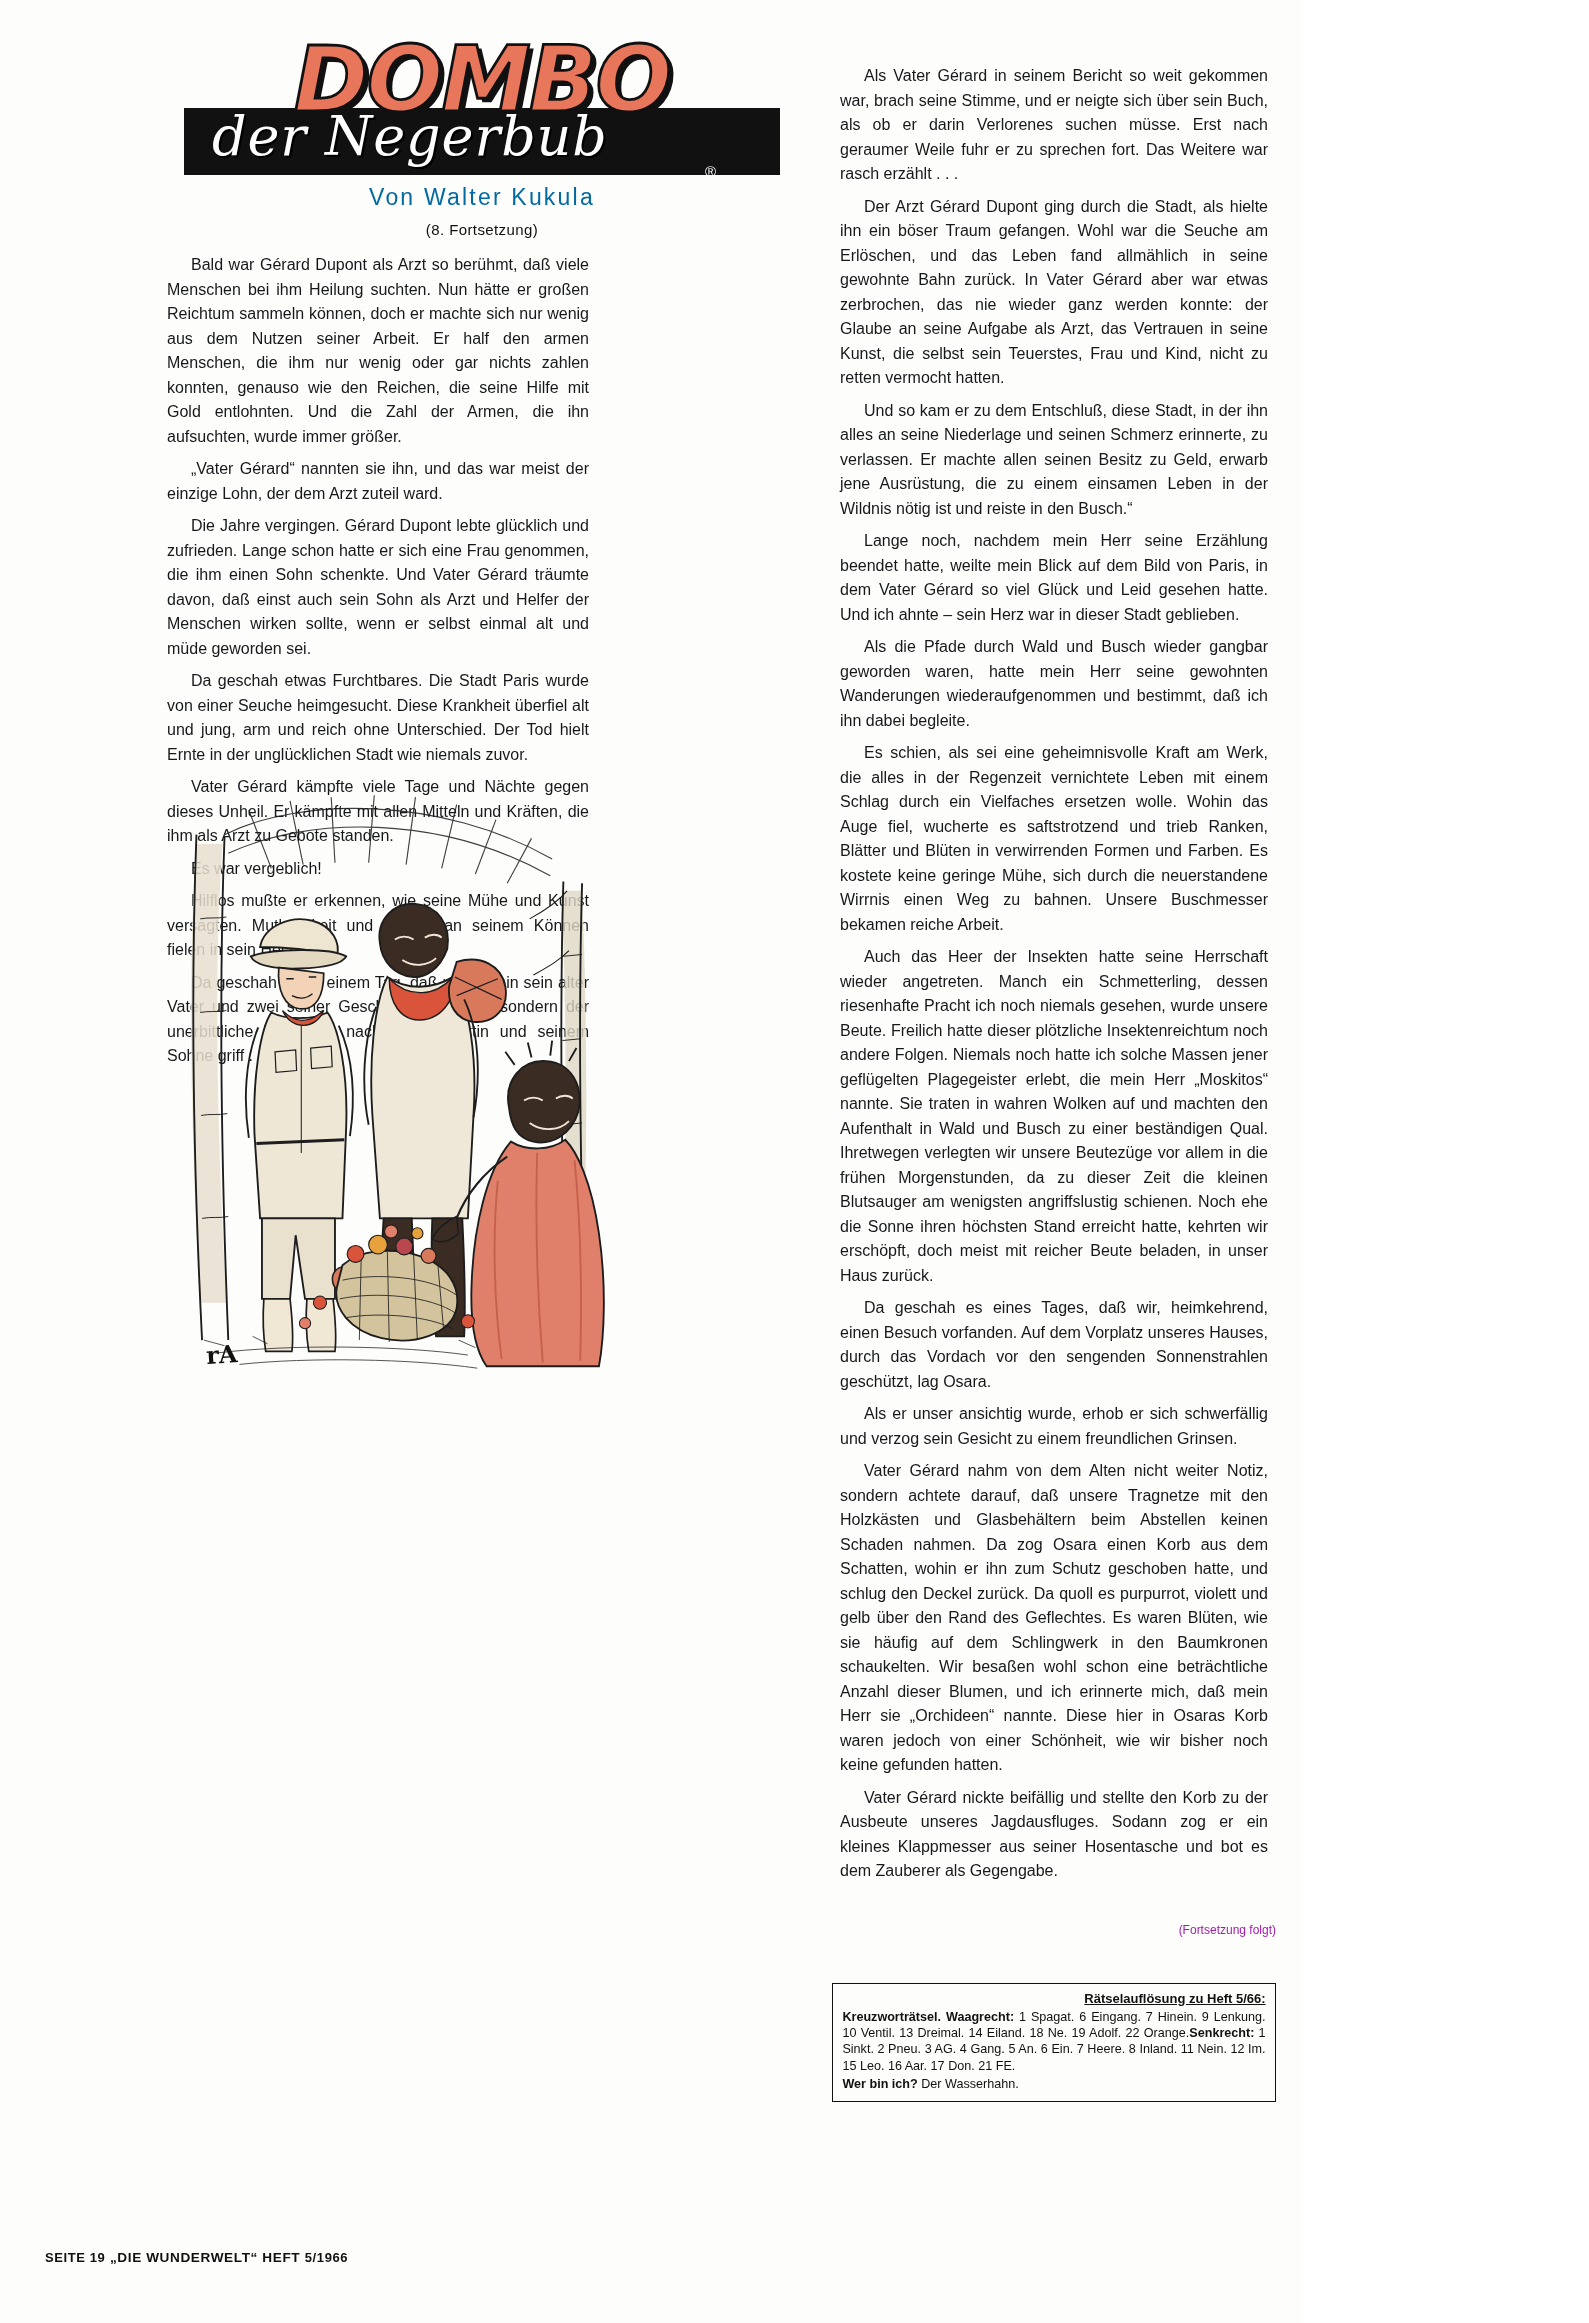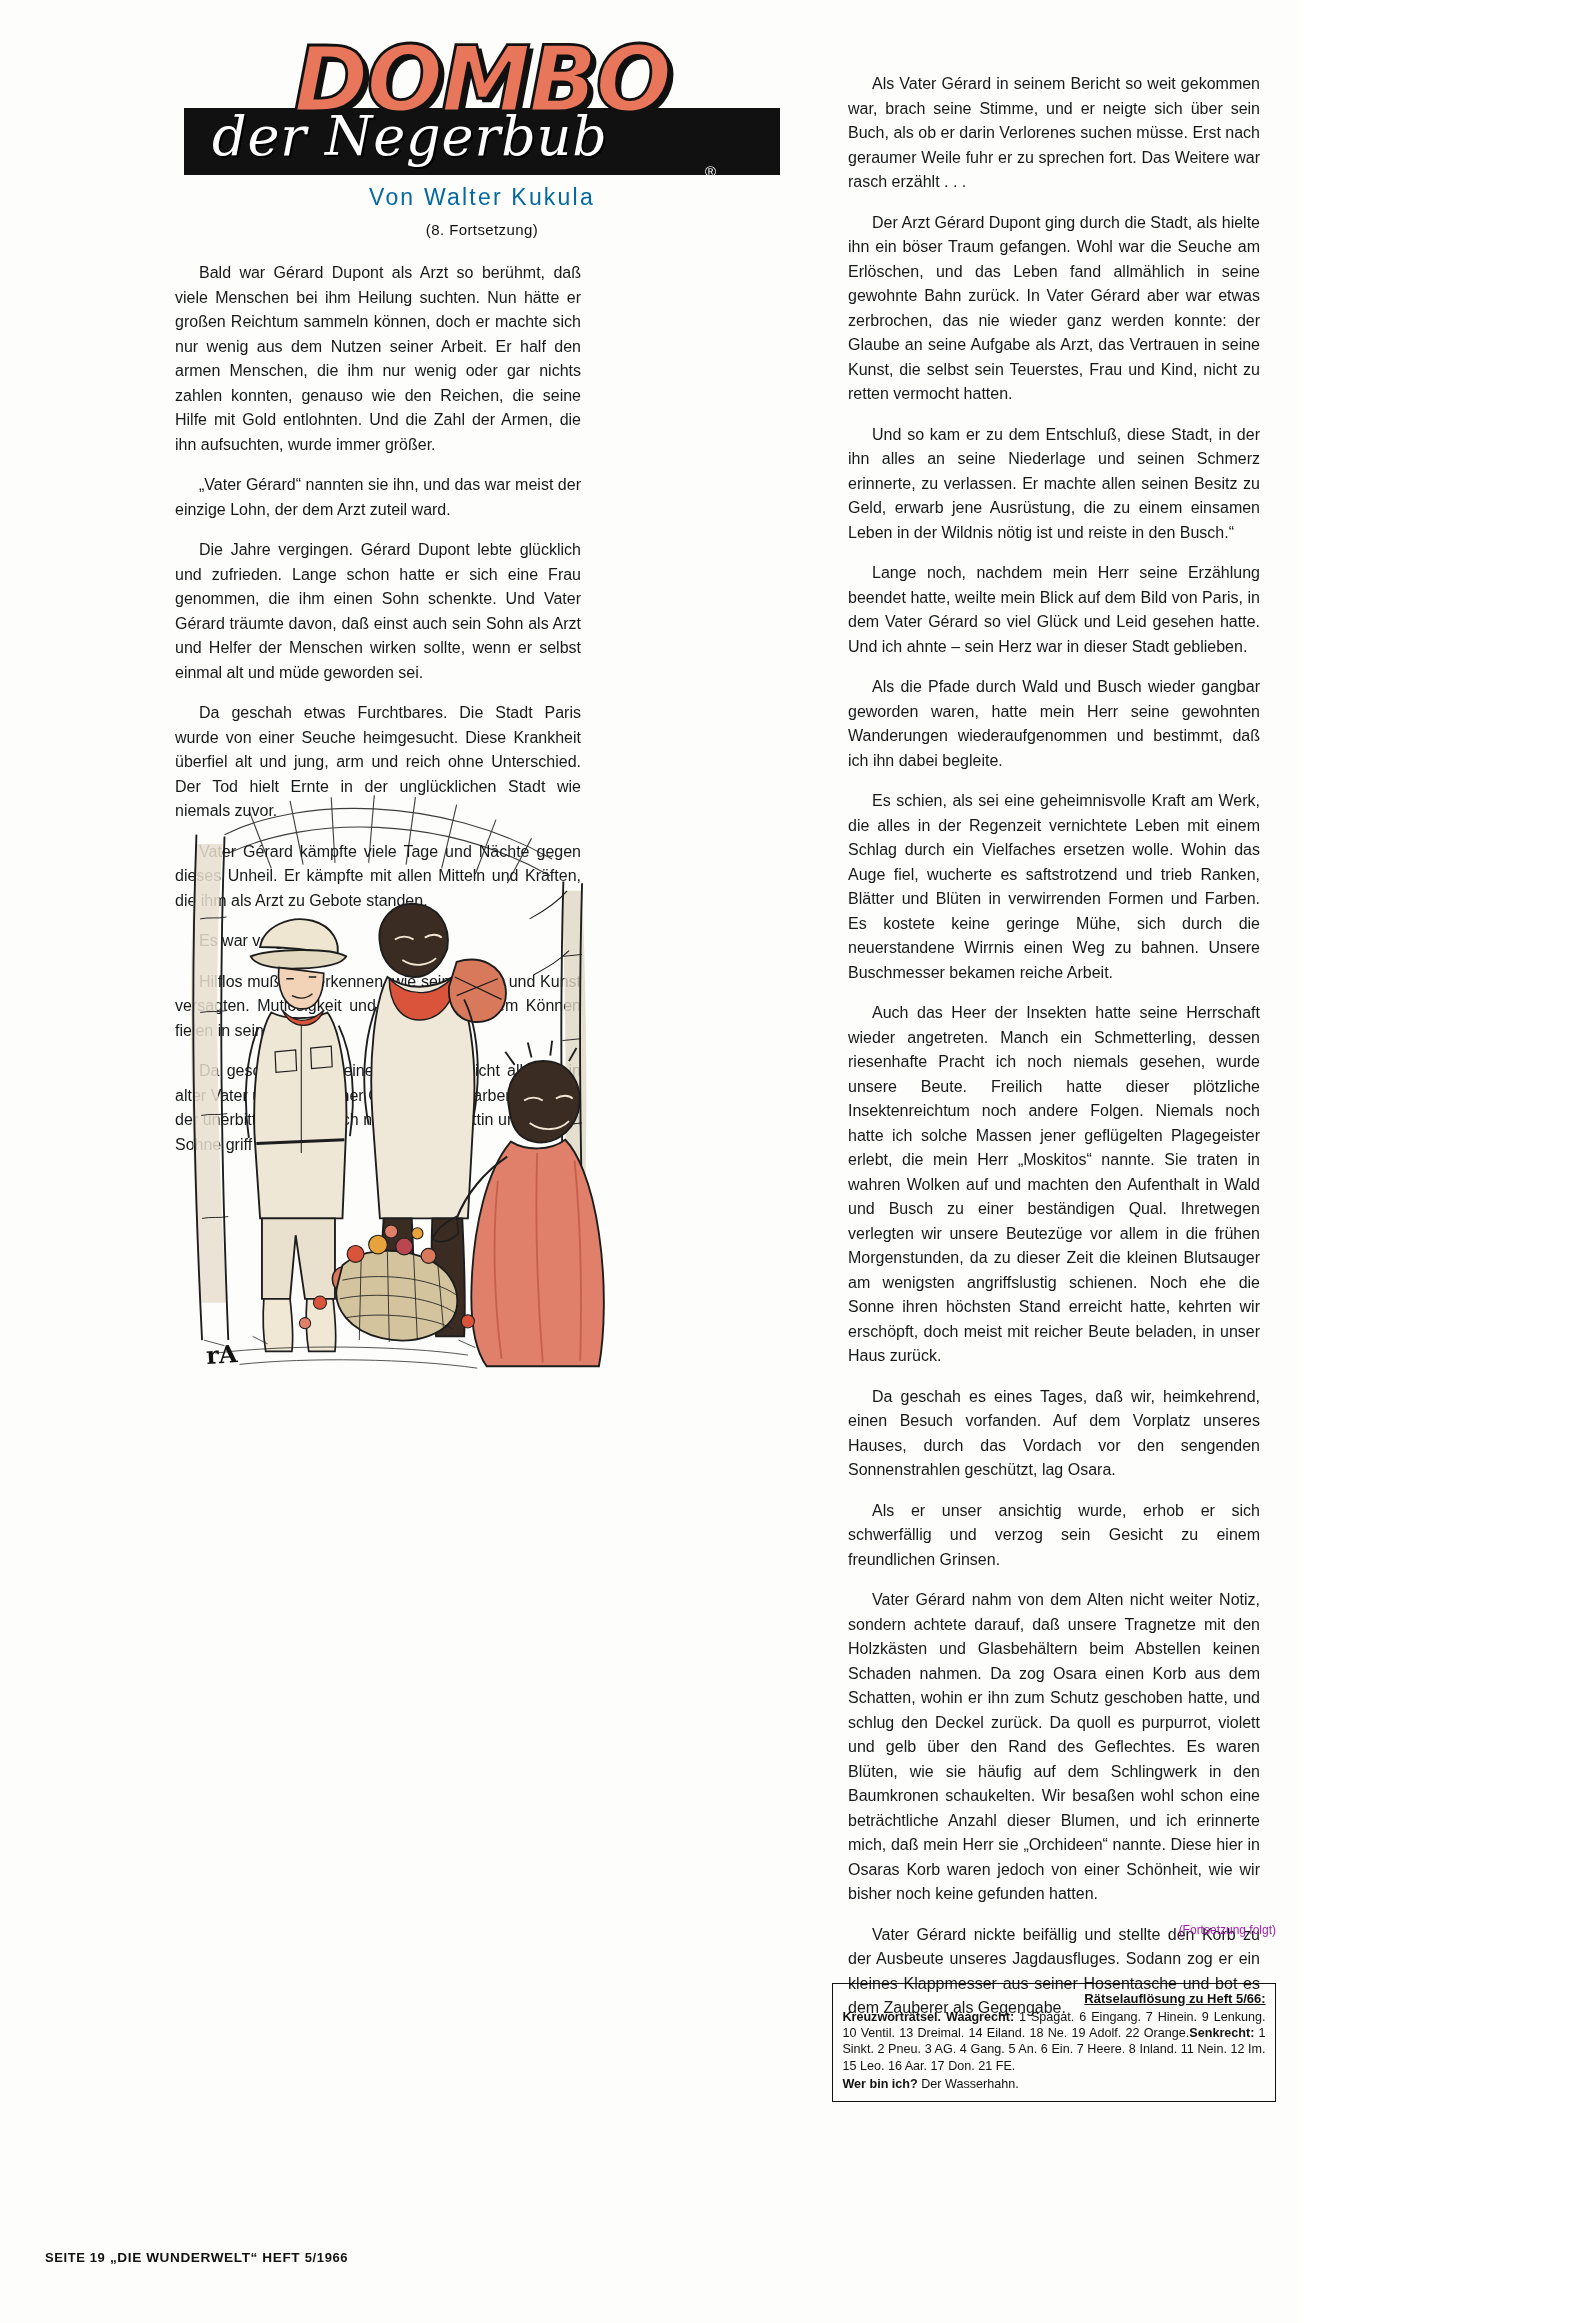--- a/index.html
+++ b/index.html
@@ -100,21 +100,21 @@
 
   
   .col {
     position: absolute;
     font-size: 16px;
     line-height: 24.5px;
     text-align: justify;
     color: #16181a;
   }
   .col p {
-    margin: 16px;
+    margin: 8px;
     text-indent: 24px;
   }
 
   #col-left {
     left: 159px;
     top: 245px;
     width: 438px;
   }
   #col-right {
     left: 832px;

